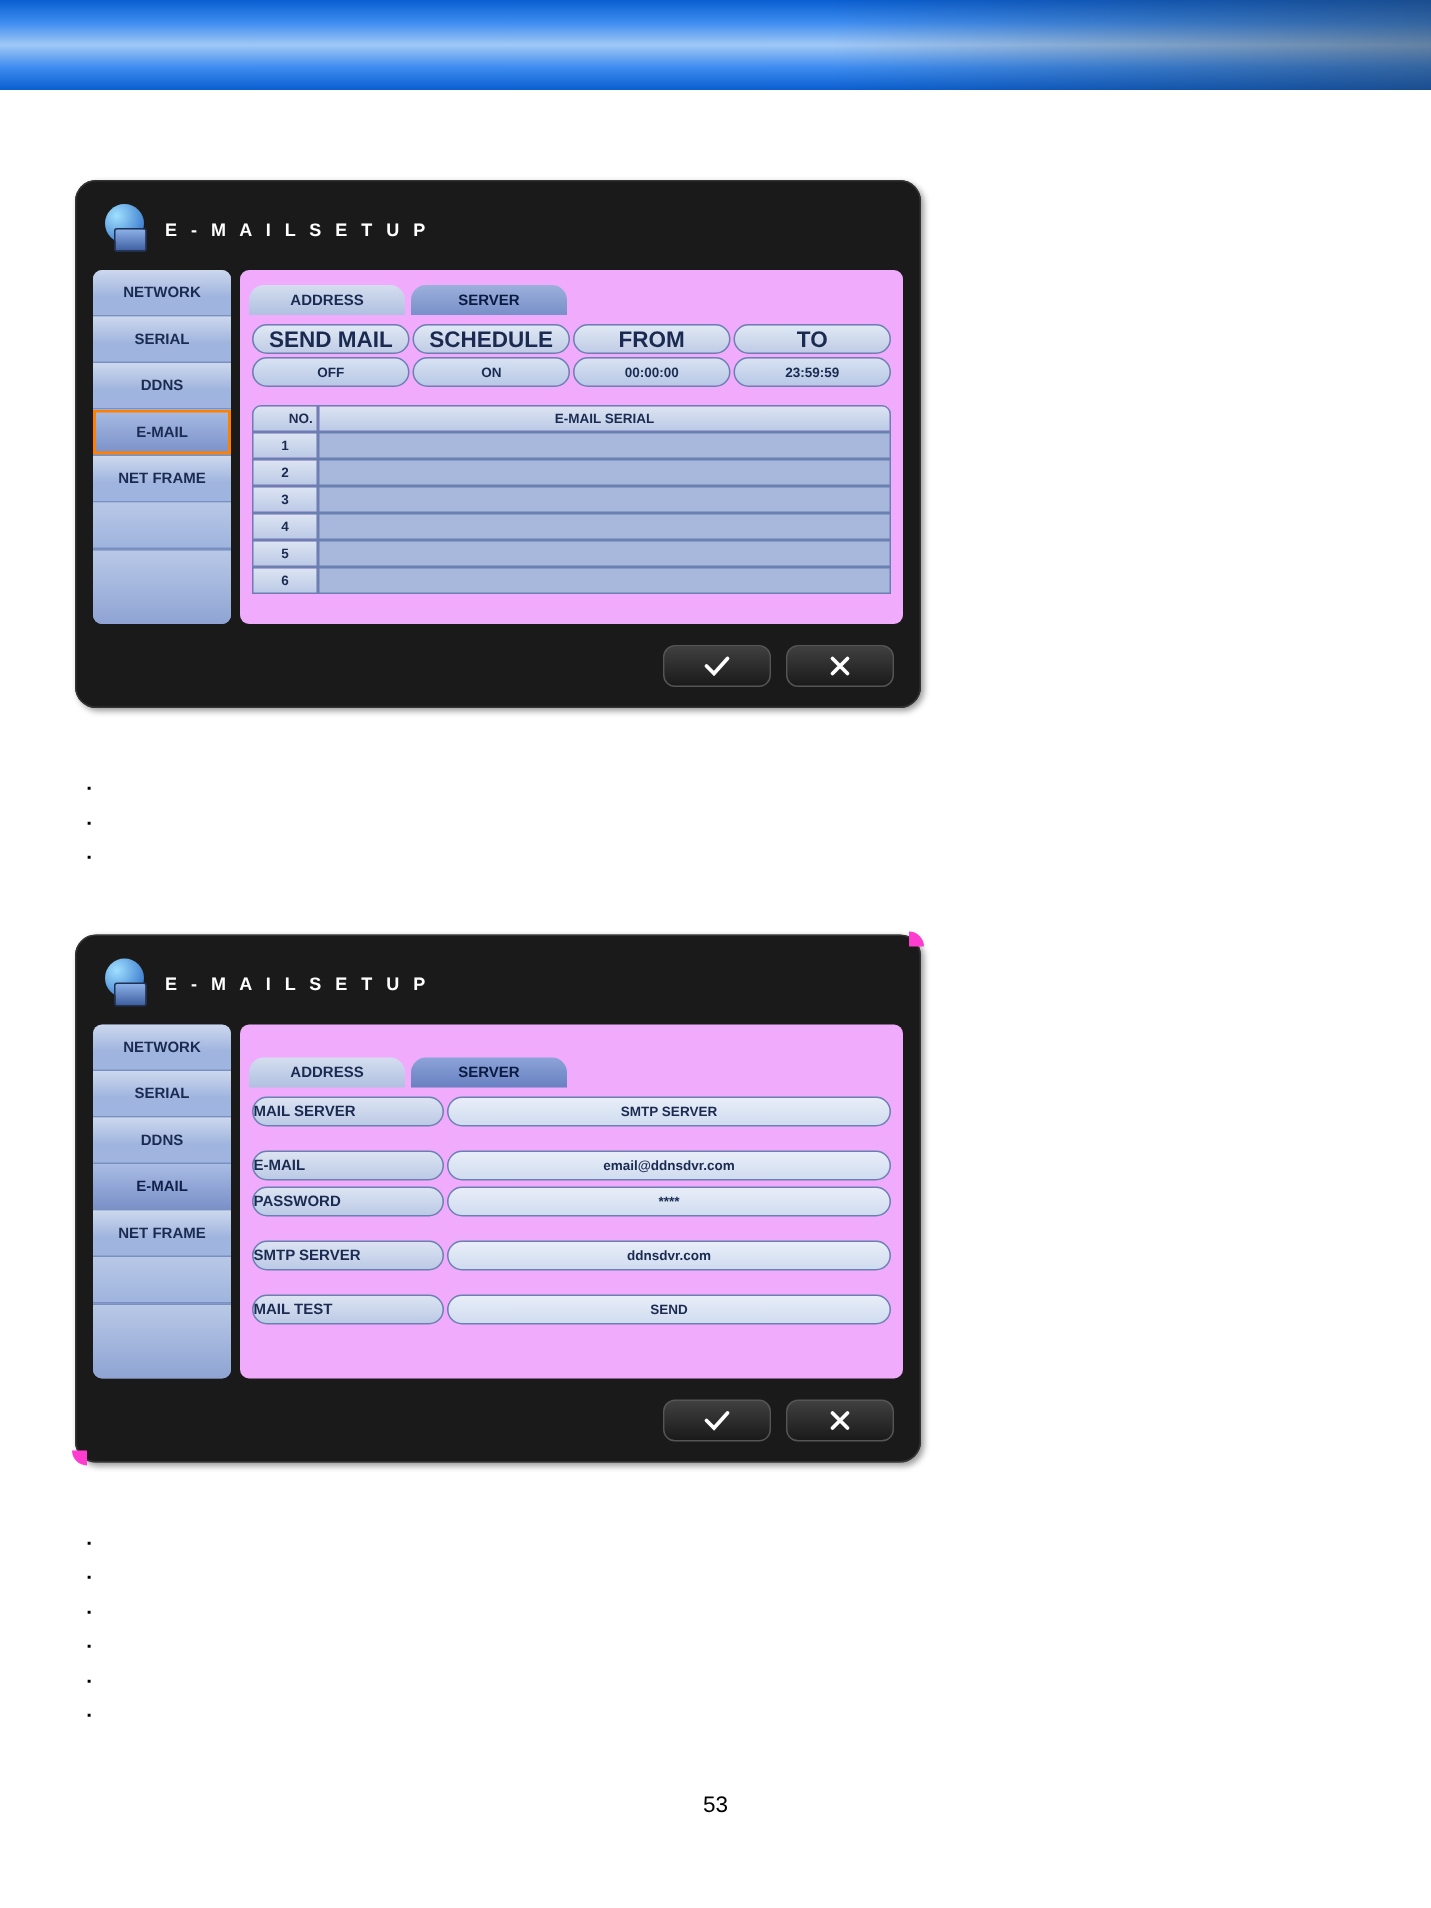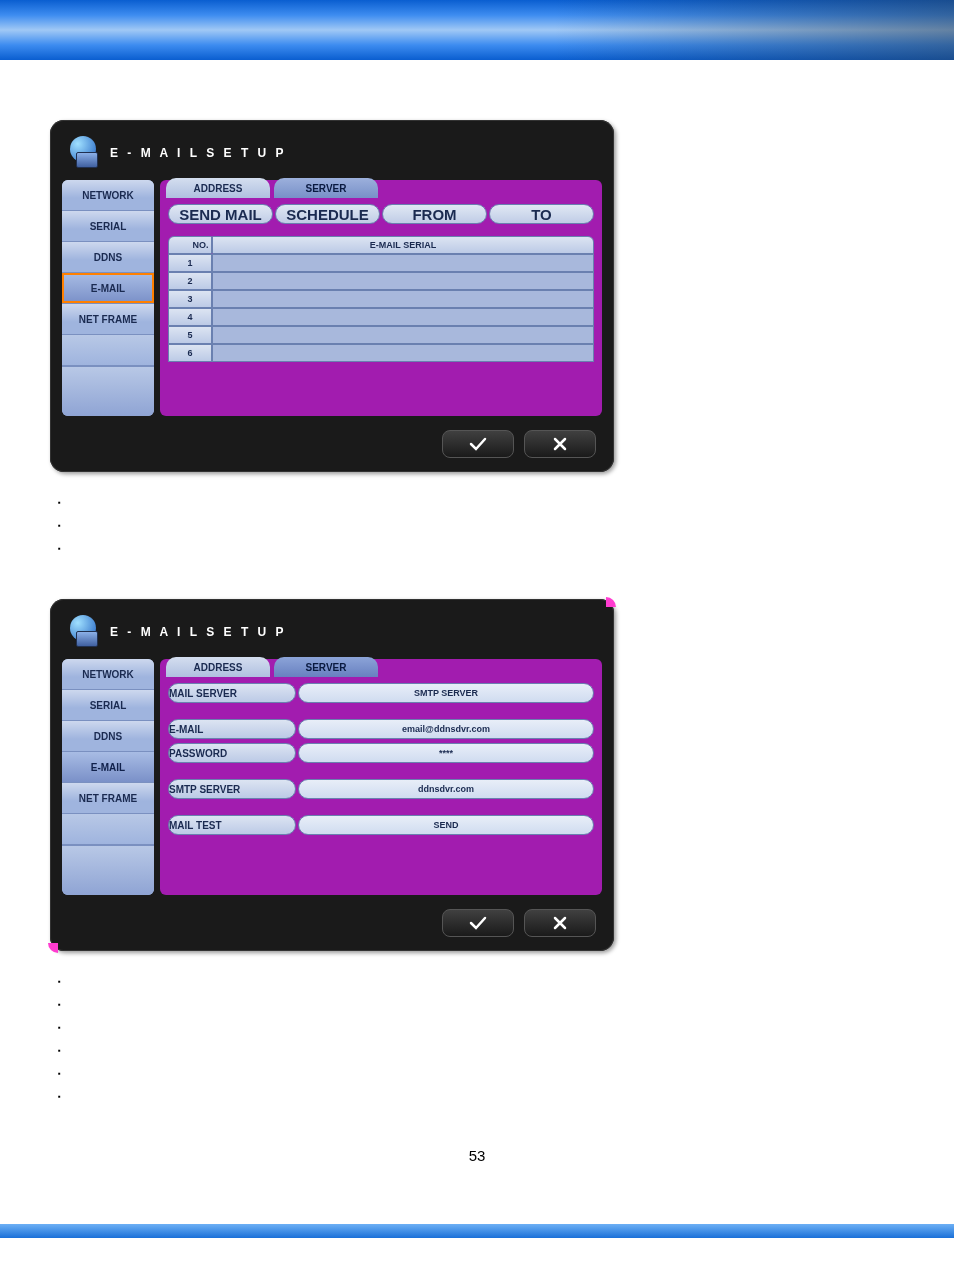--- a/index.html
+++ b/index.html
@@ -26,21 +26,21 @@
   .page-content {
     padding: 60px 50px 40px 50px;
   }
   .dvr-panel {
     width: 540px;
     background: #1a1a1a;
     border-radius: 14px;
     padding: 12px;
     box-shadow: inset 0 0 0 1px #333, 2px 2px 4px rgba(0,0,0,0.4);
     position: relative;
-    margin-bottom: 18px;
+    margin-bottom: 42px;
   }
   .dvr-panel.corner-pink::before,
   .dvr-panel.corner-pink::after {
     content:"";
     position:absolute;
     width:10px;height:10px;
     background:#ff3cd0;
   }
   .dvr-panel.corner-pink::before { top:-2px; right:-2px; border-radius:0 10px 0 0;}
   .dvr-panel.corner-pink::after { bottom:-2px; left:-2px; border-radius:0 0 0 10px;}
@@ -107,26 +107,27 @@
     background: linear-gradient(180deg, #a8bce4, #7a90c8);
     box-shadow: inset 0 0 0 2px #ff8000;
   }
   .sidebar-fill {
     flex: 1;
     background: linear-gradient(180deg, #b8c8e6, #8fa4d4);
     border-top: 1px solid #7a90c0;
   }
   .main-area {
     flex: 1;
-    background: #a21caf;
+    background: #f0abfc;
     border-radius: 6px;
     padding: 8px;
     min-height: 220px;
     display: flex;
     flex-direction: column;
+    justify-content: center;
   }
   .tabs {
     display: flex;
     gap: 4px;
     margin: -10px 0 6px -2px;
   }
   .tab {
     width: 104px;
     height: 20px;
     border-radius: 10px 10px 0 0;
@@ -305,20 +306,26 @@
         <div class="tabs">
           <div class="tab inactive">ADDRESS</div>
           <div class="tab active" style="background:linear-gradient(180deg,#9cb0dc,#7890c8);">SERVER</div>
         </div>
         <div class="row4">
           <div class="cell-h">SEND MAIL</div>
           <div class="cell-h">SCHEDULE</div>
           <div class="cell-h">FROM</div>
           <div class="cell-h">TO</div>
         </div>
+        <div class="row4">
+          <div class="cell-v">OFF</div>
+          <div class="cell-v">ON</div>
+          <div class="cell-v">00:00:00</div>
+          <div class="cell-v">23:59:59</div>
+        </div>
         <div class="addr-table">
           <div class="addr-header">
             <div class="th">NO.</div>
             <div class="th">E-MAIL SERIAL</div>
           </div>
           <div class="addr-row">
               <div class="th">1</div>
               <div class="td"></div>
             </div>
           <div class="addr-row">

